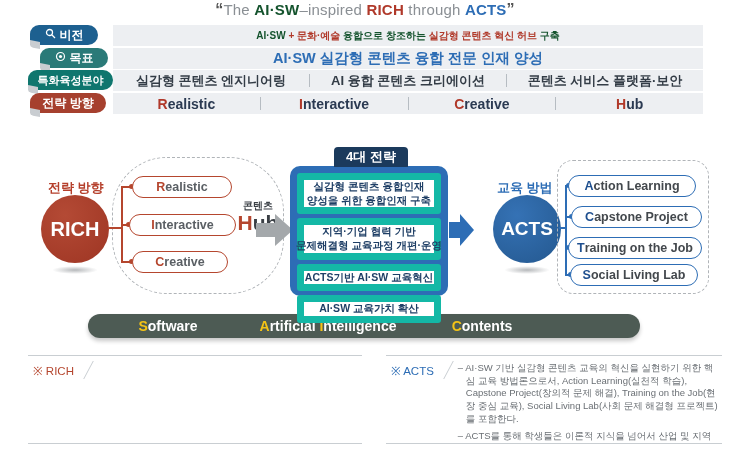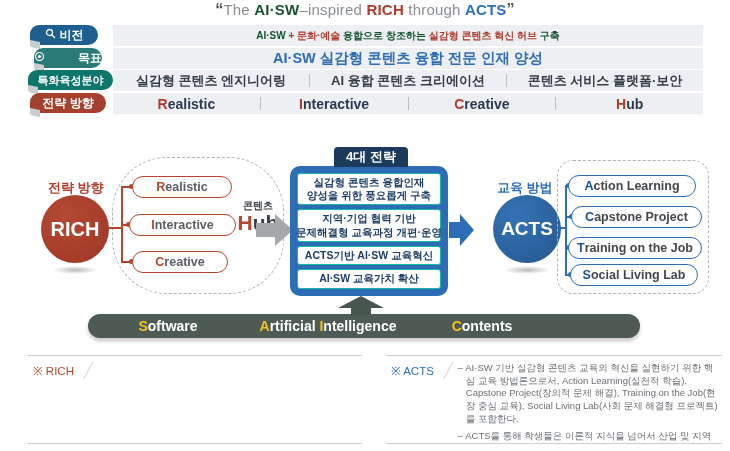--- a/index.html
+++ b/index.html
@@ -21,21 +21,21 @@
   .row4{top:93px;font-size:14px;font-weight:bold;color:#2b3a52;}
   .hcell{flex:1;text-align:center;white-space:nowrap;}
   .vsep{width:1px;height:13px;background:#b6bcc2;}
   .rf{color:#b0392a;}
   .badge{position:absolute;height:20px;color:#fff;font-weight:bold;font-size:12px;
          display:flex;align-items:center;justify-content:center;gap:4px;
          border-radius:9px 10px 10px 2px;z-index:2;}
   .badge::before{content:"";position:absolute;left:0;bottom:-3px;width:10px;height:7px;
          background:#c9cdd1;z-index:-1;transform:skewY(10deg);border-radius:0 0 0 3px;}
   .b1{left:30px;top:25px;width:68px;background:#1d6090;}
-  .b2{left:34px;top:48px;width:68px;background:#2a7a78;justify-content:space-between;}
+  .b2{left:40px;top:48px;width:68px;background:#2a7a78;}
   .b3{left:28px;top:70px;width:85px;background:#0f766e;font-size:11px;}
   .b4{left:30px;top:93px;width:76px;background:#a6402e;}
   
   .dlabel{position:absolute;font-size:13px;font-weight:bold;white-space:nowrap;}
   .lbl-red{left:48px;top:179px;color:#b5402c;}
   .lbl-blue{left:497px;top:179px;color:#2d6db5;}
   .circle{position:absolute;width:68px;height:68px;border-radius:50%;
           display:flex;align-items:center;justify-content:center;color:#fff;font-weight:bold;}
   .c-rich{left:41px;top:195px;font-size:20px;background:radial-gradient(circle at 35% 30%,#b44a35,#9e3523);}
   .c-acts{left:493px;top:195px;font-size:19px;background:radial-gradient(circle at 35% 30%,#3572b5,#24588f);}
@@ -60,21 +60,21 @@
   .hub-small{font-size:10px;font-weight:bold;color:#3a3f45;display:block;margin-bottom:1px;}
   .hub-big{font-size:21px;font-weight:bold;color:#3a3f45;}
   .hub-big .pf{color:#b5462e;}
   .arrow{position:absolute;}
   
   .tab{position:absolute;left:334px;top:147px;width:74px;height:20px;background:#1b3a5c;
        border-radius:4px 4px 0 0;color:#fff;font-size:13px;font-weight:bold;
        display:flex;align-items:center;justify-content:center;z-index:2;}
   .bluebox{position:absolute;left:290px;top:166px;width:158px;height:130px;background:#2d6db5;
        border-radius:10px;box-sizing:border-box;padding:7px;display:flex;flex-direction:column;gap:4px;z-index:1;}
-  .cbox{background:#fff;border:1px solid #14b8a6;border-radius:3px;display:flex;flex-direction:column;
+  .cbox{background:#fff;border:7px solid #14b8a6;border-radius:3px;display:flex;flex-direction:column;
        align-items:center;justify-content:center;font-size:10.5px;font-weight:bold;color:#1f3f66;
        line-height:1.3;text-align:center;white-space:nowrap;}
   .cbox.two{height:33px;}
   .cbox.one{height:19px;}
   
   .bar{position:absolute;left:88px;top:314px;width:552px;height:24px;background:#4d5b54;
        border-radius:13px;color:#fff;font-weight:bold;font-size:14px;box-shadow:0 3px 4px rgba(0,0,0,.22);}
   .bar-word{position:absolute;top:50%;transform:translate(-50%,-50%);white-space:nowrap;}
   .yf{color:#f5c416;}
   
@@ -180,21 +180,21 @@
   <div class="arrow" style="left:256px;top:210px;">
     <svg width="38" height="40">
         <path d="M0 13 L19 13 L19 4 L37 20 L19 36 L19 27 L0 27 Z" fill="#a4a8ab"></path>
       </svg>
   </div>
 
   <div class="tab">4대 전략</div>
   <div class="bluebox">
     <div class="cbox two">
       <span>실감형 콘텐츠 융합인재</span>
-      <span>양성을 위한 풍요롭게 구축</span>
+      <span>양성을 위한 융합인재 구축</span>
     </div>
     <div class="cbox two">
       <span>지역·기업 협력 기반</span>
       <span>문제해결형 교육과정 개편·운영</span>
     </div>
     <div class="cbox one">
       <span>ACTS기반 AI·SW 교육혁신</span>
     </div>
     <div class="cbox one">
       <span>AI·SW 교육가치 확산</span>

